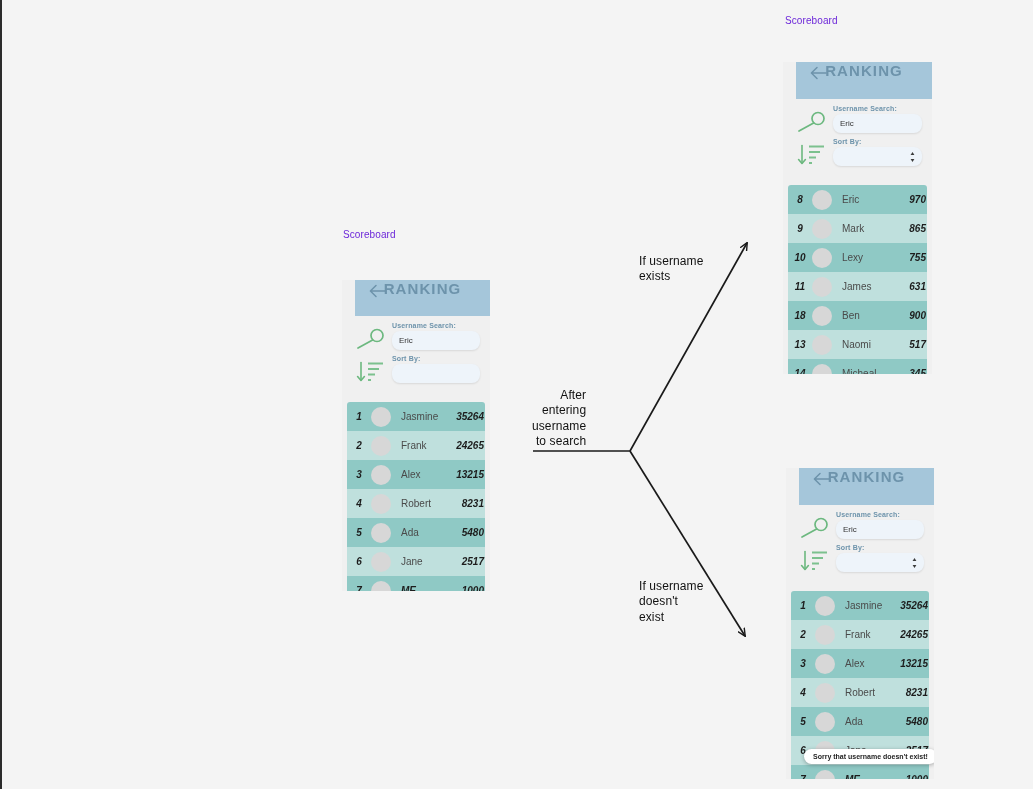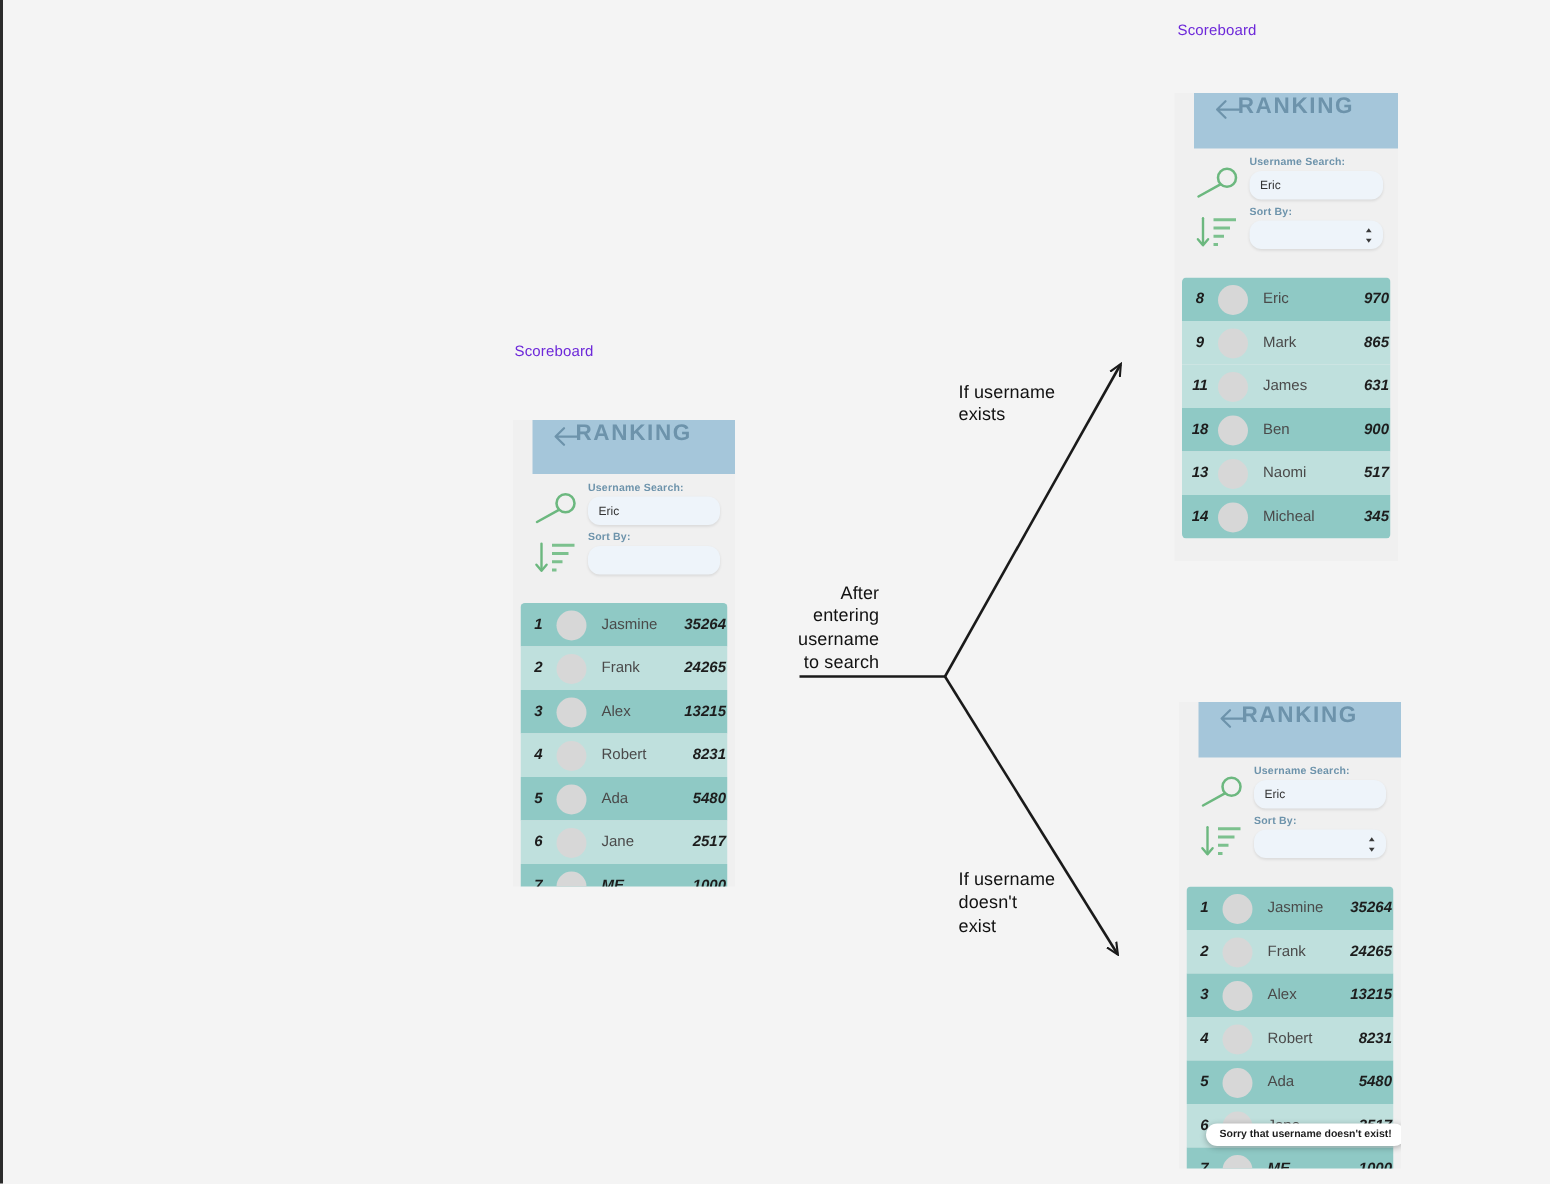--- a/index.html
+++ b/index.html
@@ -313,20 +313,26 @@
         <div class="avatar"></div>
         <div class="uname">Eric</div>
         <div class="score">970</div>
       </div>
       <div class="row even">
         <div class="rank">9</div>
         <div class="avatar"></div>
         <div class="uname">Mark</div>
         <div class="score">865</div>
       </div>
+      <div class="row odd">
+        <div class="rank">10</div>
+        <div class="avatar"></div>
+        <div class="uname">Lexy</div>
+        <div class="score">755</div>
+      </div>
       <div class="row even">
         <div class="rank">11</div>
         <div class="avatar"></div>
         <div class="uname">James</div>
         <div class="score">631</div>
       </div>
       <div class="row odd">
         <div class="rank">18</div>
         <div class="avatar"></div>
         <div class="uname">Ben</div>

